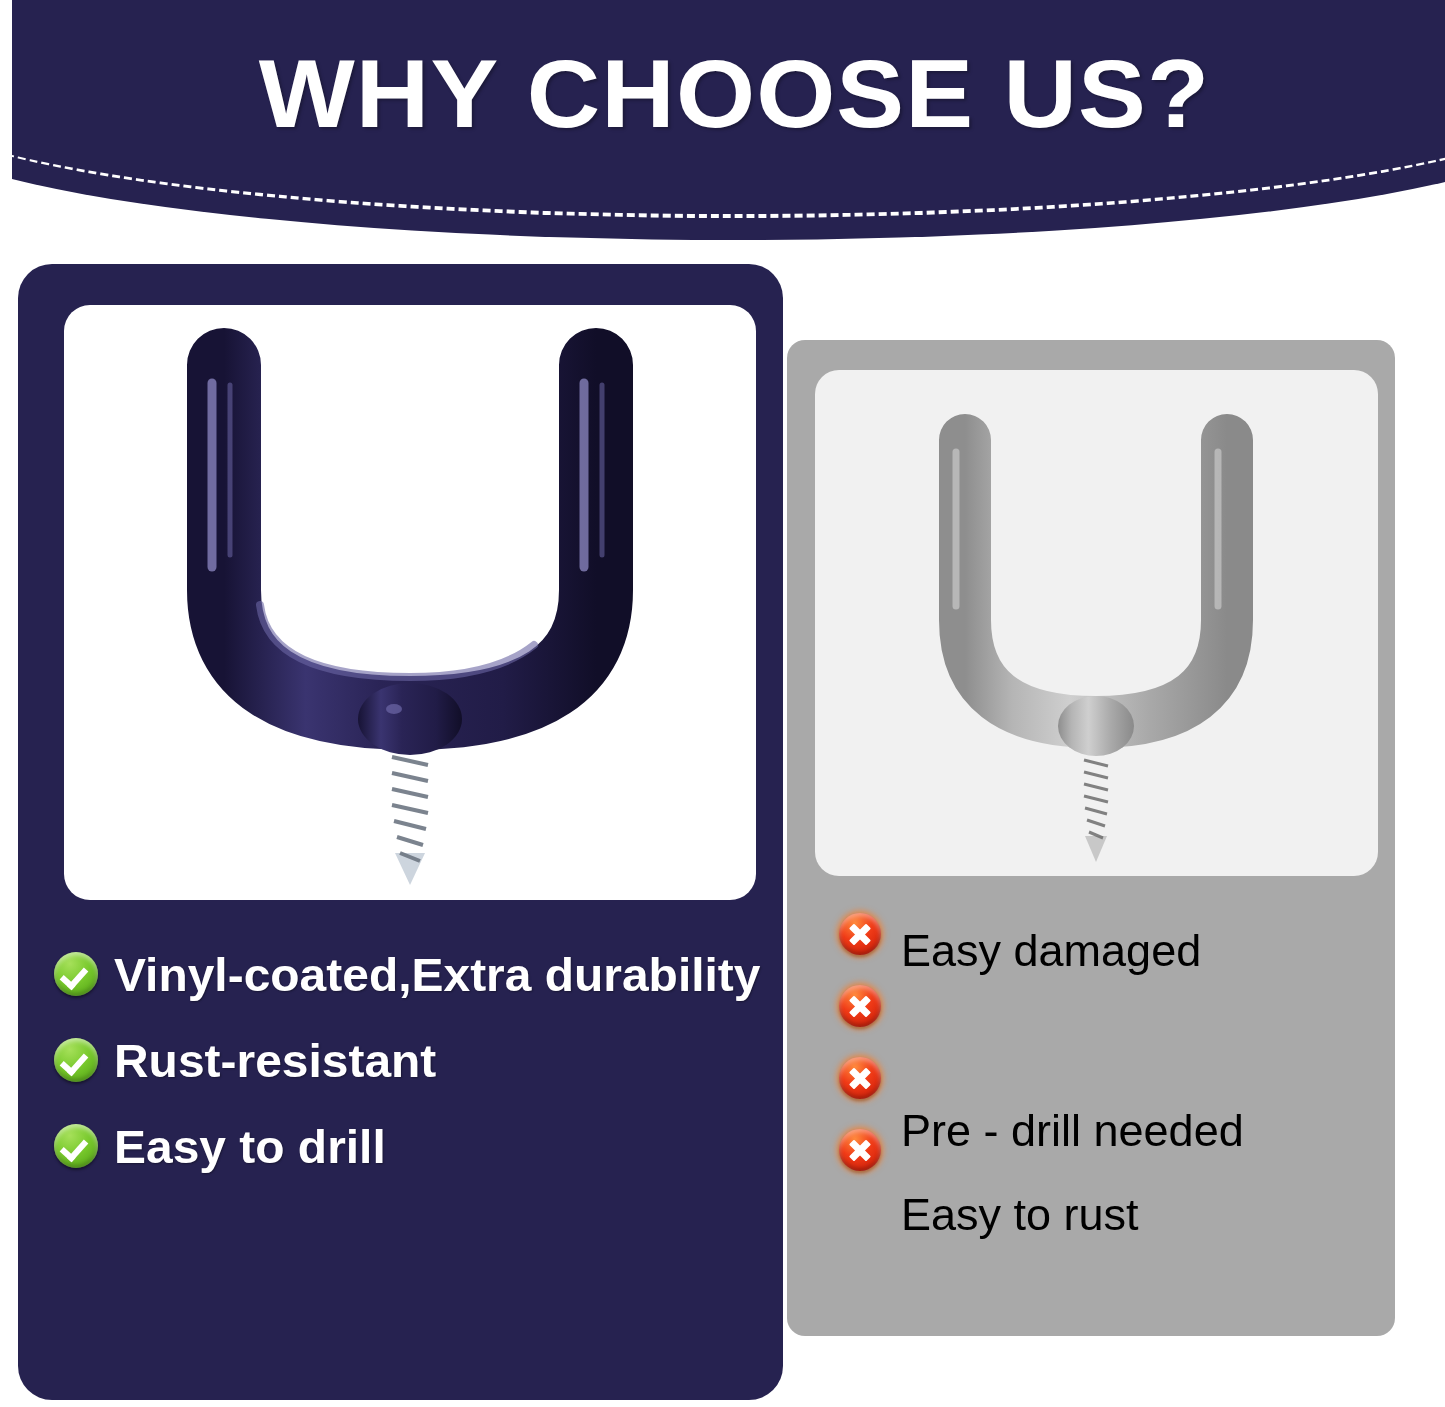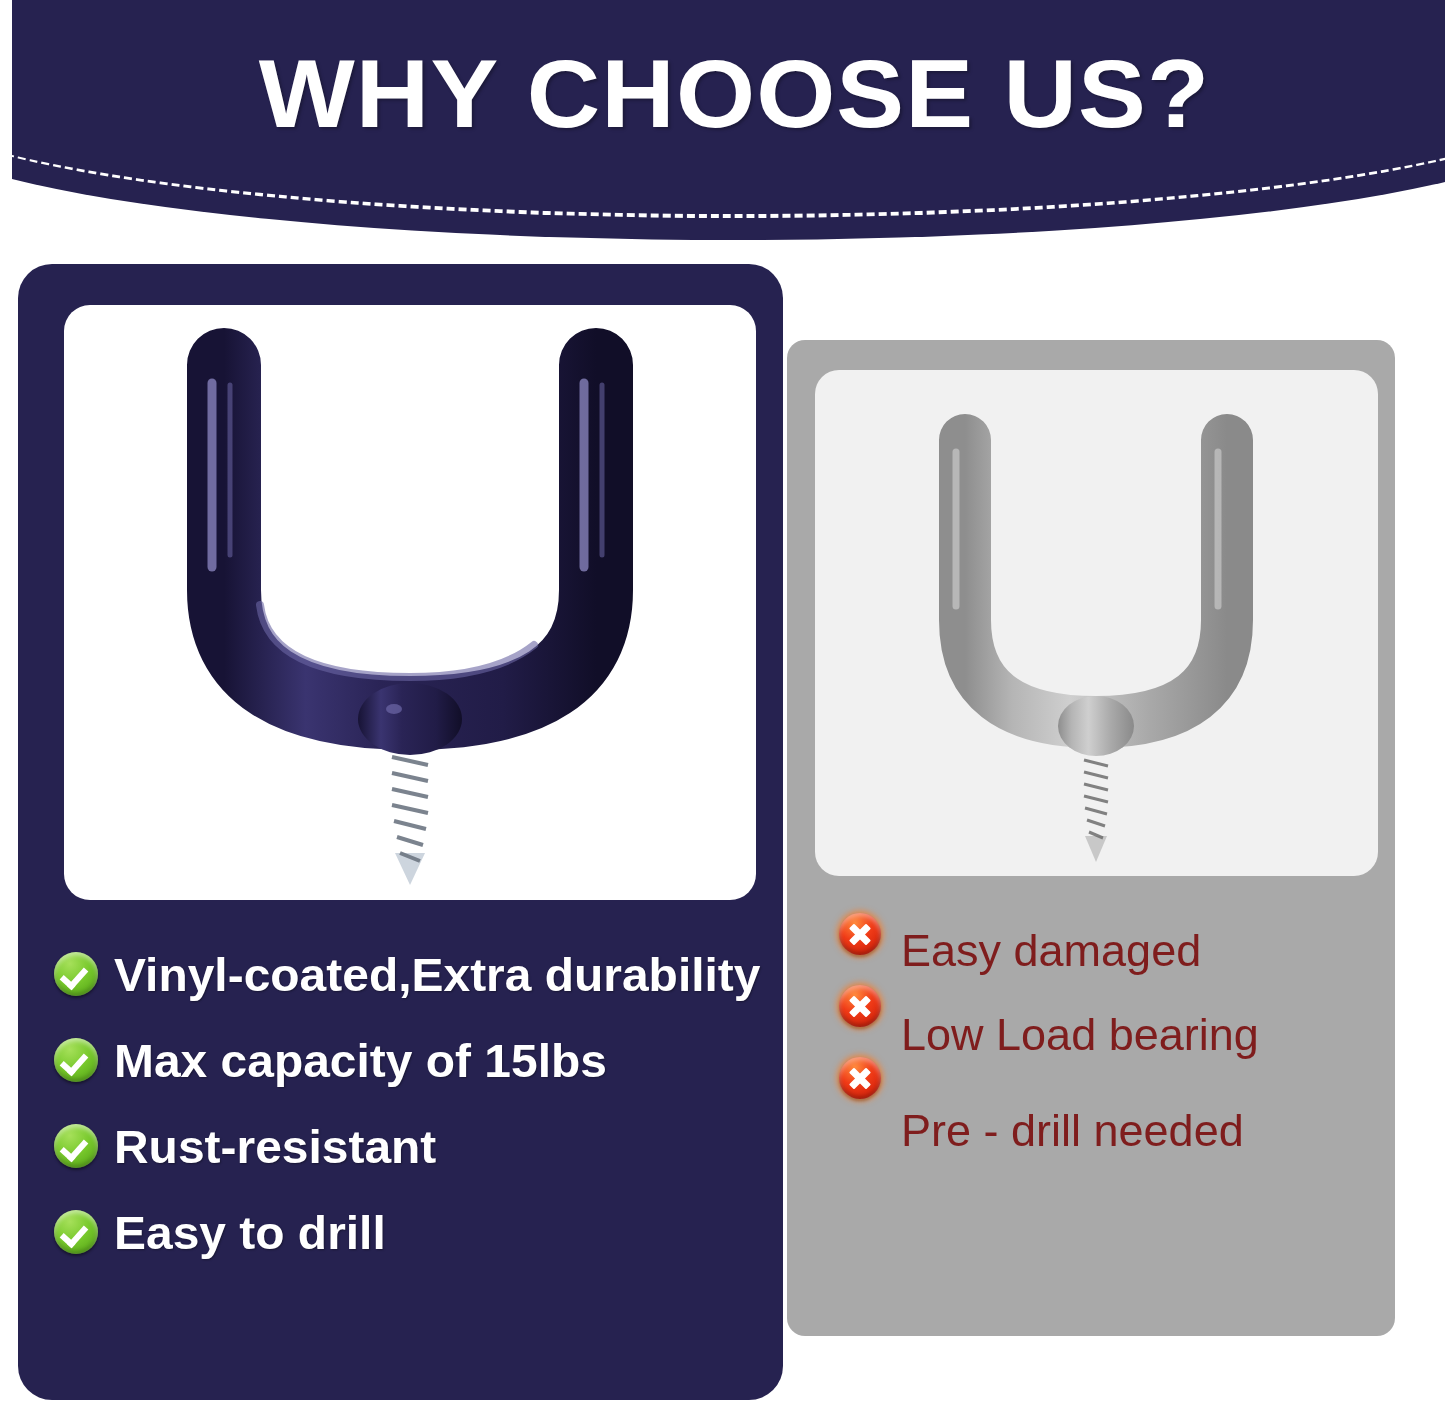--- a/index.html
+++ b/index.html
@@ -27,21 +27,21 @@
 
   
   .gray-panel{position:absolute;left:787px;top:340px;width:608px;height:996px;
     background:#a9a9a9;border-radius:18px;}
   .gray-photo{position:absolute;left:28px;top:30px;width:563px;height:506px;
     background:#f1f1f1;border-radius:24px;overflow:hidden;}
   .con-list{position:absolute;left:52px;top:573px;width:556px;}
   .con-item{position:relative;height:72px;}
   .con-item .badge{position:absolute;left:0;top:0;}
   .con-item .txt{position:absolute;left:62px;top:17px;white-space:nowrap;
-    font-size:45px;line-height:48px;color:#7f1d1d;font-weight:normal;}
+    font-size:45px;line-height:48px;color:#000000;font-weight:normal;}
   
   .con-item.i0 .txt{top:14px;}
   .con-item.i1 .txt{top:26px;}
   .con-item.i2 .txt{top:38px;}
   .con-item.i3 .txt{top:50px;}
   .con-item.i4 .txt{top:62px;}
 
   
   .navy-panel{position:absolute;left:18px;top:264px;width:765px;height:1136px;
     background:#262250;border-radius:34px;}
@@ -137,25 +137,28 @@
       </svg>
     </div>
 
     <div class="con-list">
       <div class="con-item i0">
         <span class="badge cross"></span>
         <span class="txt">Easy damaged</span>
       </div>
       <div class="con-item i1">
         <span class="badge cross"></span>
-        <span class="txt">Low Load bearing</span>
       </div>
       <div class="con-item i3">
         <span class="badge cross"></span>
         <span class="txt">Pre - drill needed</span>
+      </div>
+      <div class="con-item i4">
+        <span class="badge cross"></span>
+        <span class="txt">Easy to rust</span>
       </div>
     </div>
   </div>
 
   <div class="navy-panel">
 
     <div class="navy-photo">
       <svg class="hook-svg" viewBox="0 0 692 595">
         <defs>
           <linearGradient id="navyTube" x1="0" y1="0" x2="1" y2="0">
@@ -201,24 +204,20 @@
       </svg>
     </div>
 
     <div class="pro-list">
       <div class="pro-item">
         <span class="badge check"></span>
         <span class="txt">Vinyl-coated,Extra durability</span>
       </div>
       <div class="pro-item">
         <span class="badge check"></span>
-        <span class="txt">Max capacity of 15lbs</span>
-      </div>
-      <div class="pro-item">
-        <span class="badge check"></span>
         <span class="txt">Rust-resistant</span>
       </div>
       <div class="pro-item">
         <span class="badge check"></span>
         <span class="txt">Easy to drill</span>
       </div>
     </div>
   </div>
 
 </div>

